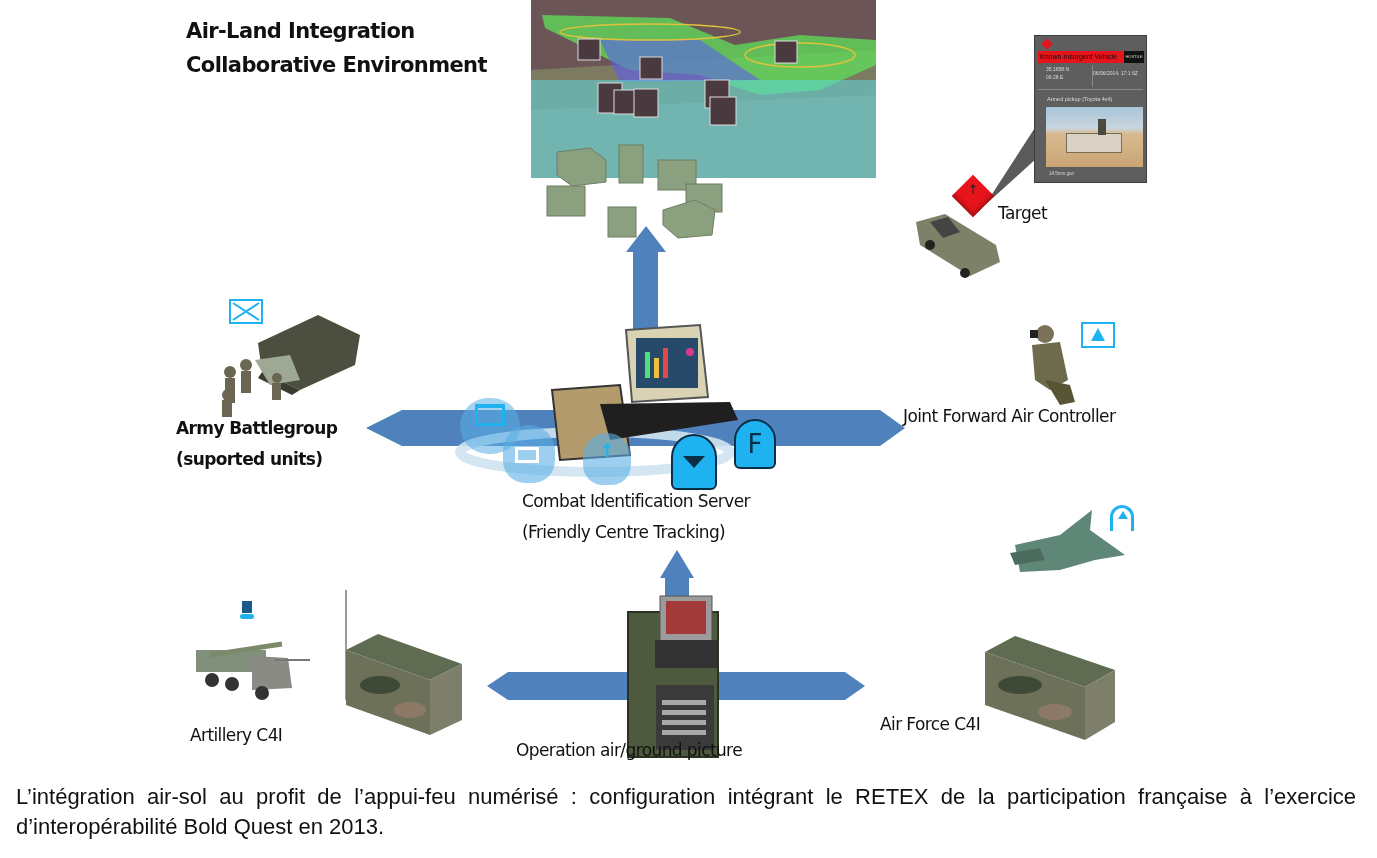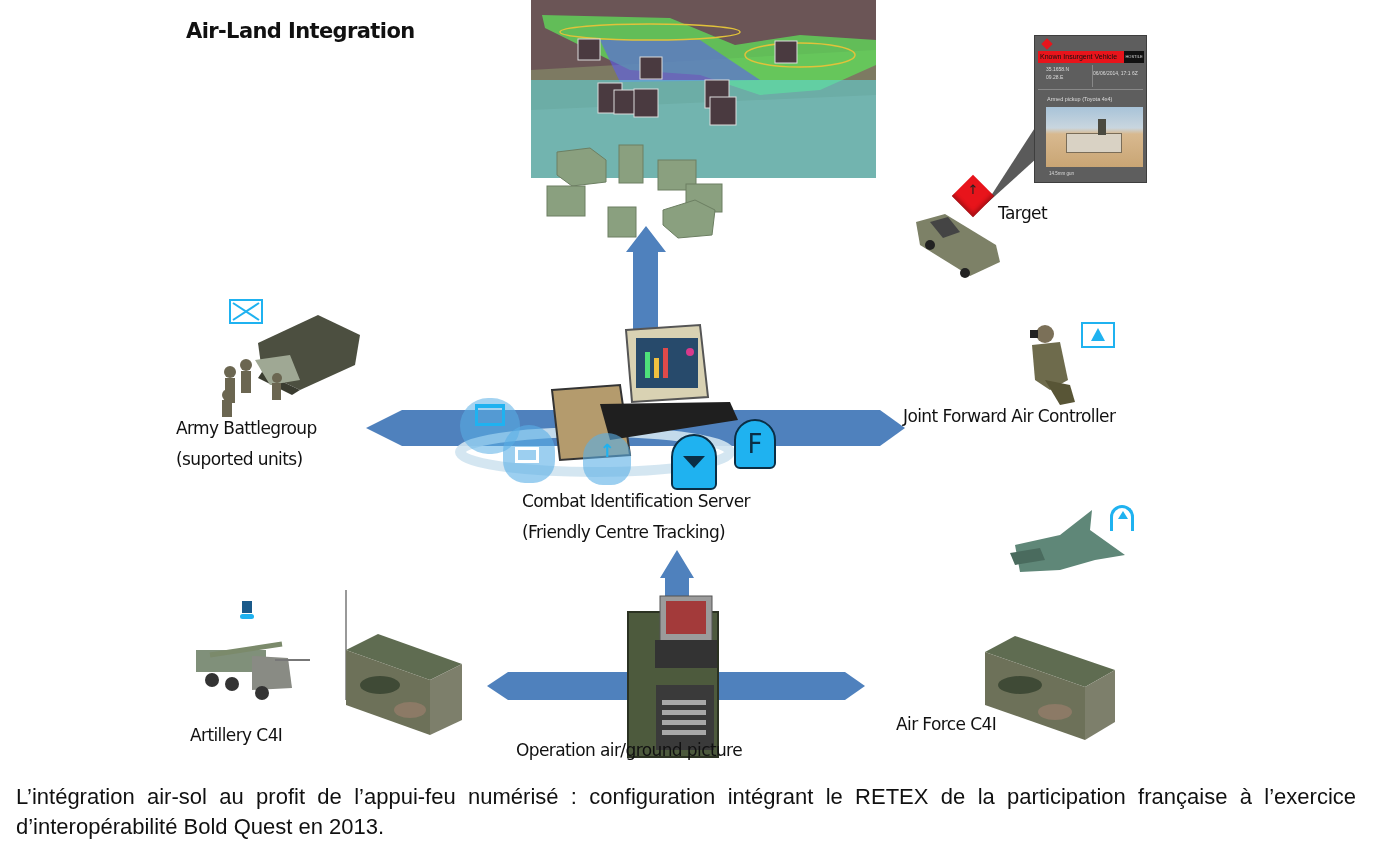--- a/index.html
+++ b/index.html
@@ -197,37 +197,38 @@
 </div>
 <div class="sym" style="left:671px;top:434px;width:46px;height:56px;border-radius:23px 23px 6px 6px;background:#1fb2f0;border:2px solid #0a2e45;box-sizing:border-box;">
   <div style="position:absolute;left:10px;top:20px;width:0;height:0;border-left:11px solid transparent;border-right:11px solid transparent;border-top:12px solid #0a2e45;"></div>
 </div>
 <div class="sym" style="left:734px;top:419px;width:42px;height:50px;border-radius:21px 21px 6px 6px;background:#1fb2f0;border:2px solid #0a2e45;box-sizing:border-box;">
   <div style="position:absolute;left:0;top:8px;width:38px;text-align:center;color:#0a2e45;font-size:26px;line-height:30px;font-family:'DejaVu Sans',sans-serif;">F</div>
 </div>
 
 <div class="title">
   <div>Air-Land Integration</div>
+  <div>Collaborative Environment</div>
 </div>
 
 <div class="lbl" style="left:492px;top:240px;">
 </div>
 
-<div class="lbl" style="left:176px;top:413px;">
+<div class="lbl" style="left:176px;top:413px;font-weight:bold;">
   <div>Army Battlegroup</div>
   <div>(suported units)</div>
 </div>
 
 <div class="lbl" style="left:863px;top:401px;text-align:right;">
   <div style="padding-left:40px;">Joint Forward Air Controller</div>
 </div>
 
 <div class="lbl" style="left:522px;top:486px;">
   <div>Combat Identification Server</div>
   <div>(Friendly Centre Tracking)</div>
 </div>
 
 <div class="lbl" style="left:998px;top:198px;">Target</div>
 <div class="lbl" style="left:190px;top:720px;">Artillery C4I</div>
-<div class="lbl" style="left:880px;top:709px;margin-left:16px;">Air Force C4I</div>
+<div class="lbl" style="left:880px;top:709px;">Air Force C4I</div>
 <div class="lbl" style="left:516px;top:735px;">Operation air/ground picture</div>
 
 <div class="caption">L’intégration air-sol au profit de l’appui-feu numérisé : configuration intégrant le RETEX de la participation française à l’exercice d’interopérabilité Bold Quest en 2013.</div>
 
 </body></html>

